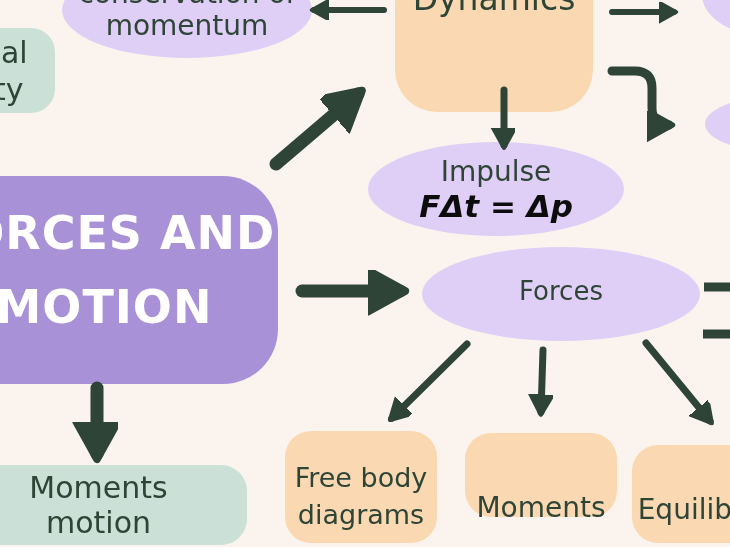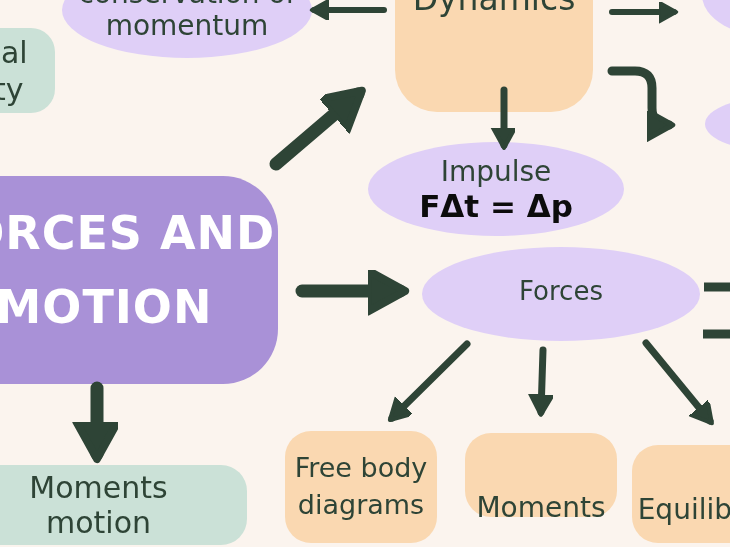--- a/index.html
+++ b/index.html
@@ -32,25 +32,25 @@
 
   #conservation{left:62px;top:-38px;width:250px;height:96px;font-size:28px;line-height:32px;}
   #terminal{left:-125px;top:28px;width:180px;height:85px;border-radius:24px;font-size:30px;line-height:37px;}
   #terminal .lbl{white-space:pre;}
   #dynamics{left:395px;top:-48px;width:198px;height:160px;border-radius:42px;
     justify-content:flex-start;padding-top:30px;font-size:33px;line-height:34px;}
   #central{left:-70px;top:176px;width:348px;height:208px;border-radius:55px;
     color:var(--central-text);font-weight:bold;font-size:46px;line-height:74px;
     letter-spacing:1px;justify-content:flex-start;padding-top:20px;}
   #impulse{left:368px;top:142px;width:256px;height:94px;font-size:28px;line-height:33px;}
-  #impulse .formula{font-size:31px;line-height:36px;font-weight:bold;color:var(--formula-ink);white-space:pre;}
+  #impulse .formula{font-size:31px;line-height:36px;font-weight:bold;color:var(--formula-ink);white-space:pre;font-style:italic;}
   #forces{left:422px;top:247px;width:278px;height:94px;font-size:26px;padding-bottom:6px;}
   #circular{left:-50px;top:465px;width:297px;height:80px;border-radius:26px;font-size:30px;line-height:35px;}
   #freebody{left:285px;top:431px;width:152px;height:112px;border-radius:26px;
-    justify-content:flex-start;padding-top:18px;font-size:27px;line-height:37px;}
+    justify-content:center;padding-top:18px;font-size:27px;line-height:37px;}
   #moments{left:465px;top:433px;width:152px;height:84px;border-radius:26px;
     justify-content:flex-start;padding-top:60px;font-size:28px;line-height:30px;}
   #equilib{left:632px;top:445px;width:170px;height:98px;border-radius:26px;
     justify-content:flex-start;padding-top:50px;font-size:28px;line-height:30px;}
   #equilib .lbl{white-space:pre;}
   #blob-tr{left:702px;top:-48px;width:150px;height:86px;}
   #blob-r{left:705px;top:96px;width:150px;height:56px;}
 
   #arrows{position:absolute;left:0;top:0;width:730px;height:547px;pointer-events:none;}
   .arrow{fill:none;stroke:var(--ink);stroke-linecap:round;stroke-linejoin:round;}

